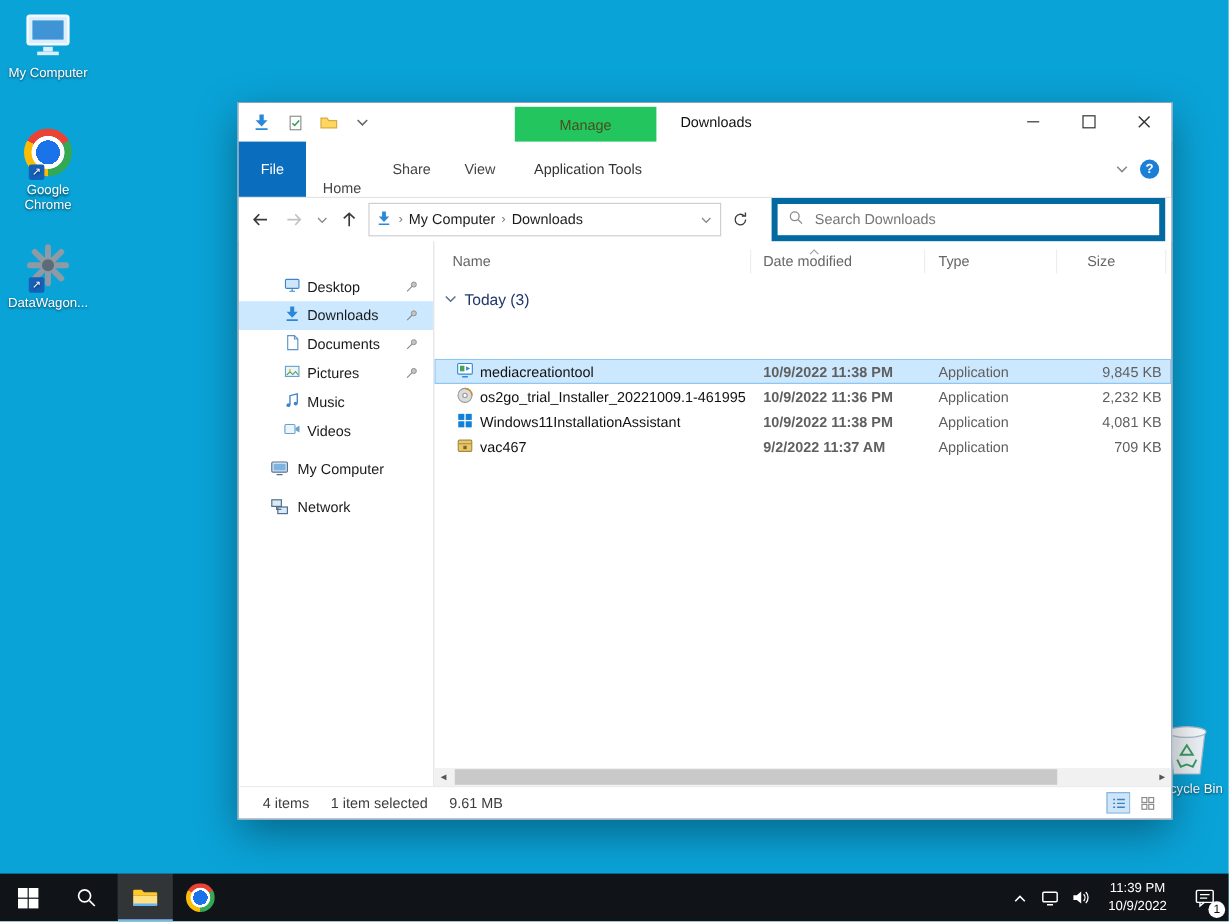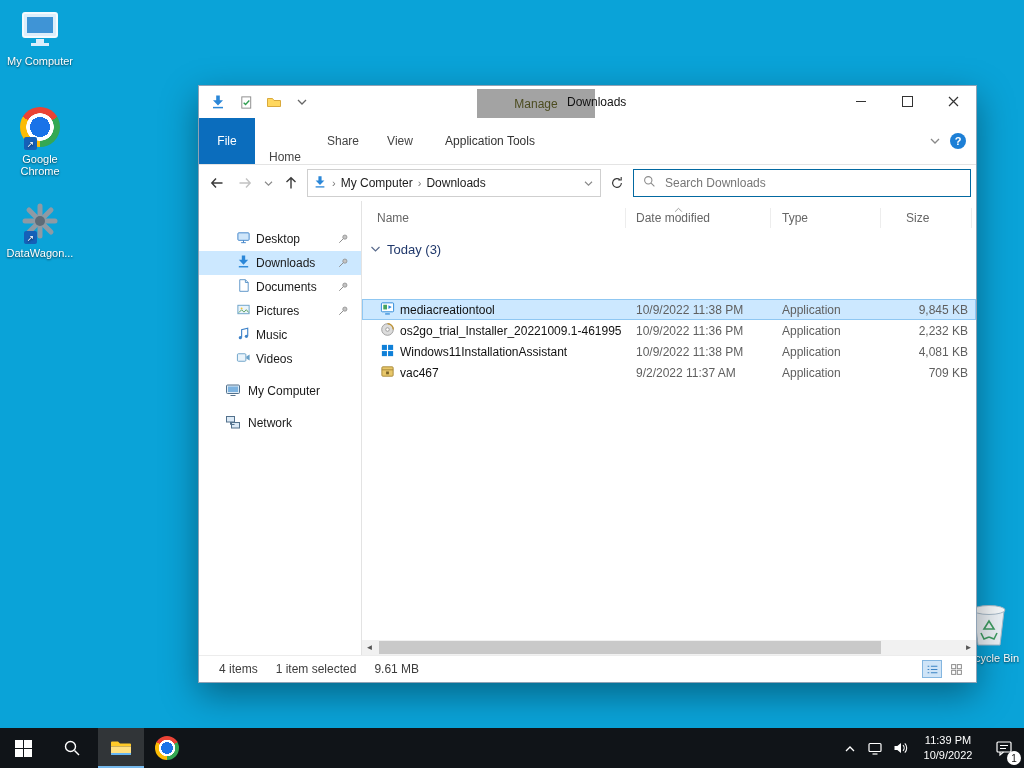--- a/index.html
+++ b/index.html
@@ -25,22 +25,22 @@
   #recycle-label{position:absolute;left:928px;top:652px;width:124px;z-index:1;color:#fff;font-size:11px;
                  text-align:center;text-shadow:0 1px 2px rgba(0,0,0,.65);}
 
   
   .win{position:absolute;left:198px;top:85px;width:777px;height:596px;background:#fff;z-index:5;
        border:1px solid #8fa2b5;box-shadow:0 12px 34px rgba(0,0,0,.38);display:flex;flex-direction:column;font-size:12px;color:#1a1a1a;}
 
   .titlebar{flex:0 0 32px;position:relative;display:flex;align-items:center;background:#fff;}
   .qat{display:flex;align-items:center;gap:10px;padding-left:10px;}
   .qat .ic{display:flex;align-items:center;justify-content:center;width:18px;height:18px;}
-  .manage-tab{position:absolute;left:230px;top:3px;width:118px;height:29px;background:#a3a3a3;
-      color:#4c4c20;display:flex;align-items:center;justify-content:center;font-size:12px;margin-left:48px;}
+  .manage-tab{position:absolute;left:230px;top:3px;width:118px;height:29px;background:#22c55e;
+      color:#4c4c20;display:flex;align-items:center;justify-content:center;font-size:12px;}
   .win-title{position:absolute;left:368px;top:0;height:32px;display:flex;align-items:center;color:#111;}
   .controls{position:absolute;right:0;top:0;display:flex;}
   .ctrl{width:46px;height:31px;display:flex;align-items:center;justify-content:center;}
   .glyph-min{width:10px;height:1px;background:#333;}
   .glyph-max{width:9px;height:9px;border:1px solid #333;}
 
   .tabrow{flex:0 0 25px;display:flex;align-items:stretch;border-bottom:1px solid #e4e4e4;position:relative;}
   .tab{display:flex;align-items:center;justify-content:center;color:#444;}
   .tab-file{width:56px;background:#0b6dbd;color:#fff;}
   .tab-home{width:60px;margin-top:32px;} .tab-share{width:56px;} .tab-view{width:58px;}
@@ -49,21 +49,21 @@
   .help-ball{width:16px;height:16px;border-radius:50%;background:#1c7fd6;color:#fff;font-size:11px;font-weight:bold;
       display:flex;align-items:center;justify-content:center;}
 
   .addressrow{flex:0 0 36px;display:flex;align-items:center;padding:0 5px 0 6px;gap:4px;background:#fff;}
   .navbtn{width:24px;height:24px;display:flex;align-items:center;justify-content:center;}
   .navbtn.small{width:14px;}
   .crumbbox{width:282px;height:26px;border:1px solid #cfcfcf;display:flex;align-items:center;gap:5px;padding:0 5px;background:#fff;}
   .crumb-sep{color:#777;font-size:11px;}
   .crumb{color:#1b1b1b;}
   .crumb-dd{margin-left:auto;display:flex;align-items:center;padding-right:2px;}
-  .searchbox{flex:1;height:26px;border:1px solid #0369a1;display:flex;align-items:center;gap:7px;padding:0 9px;background:#fff;}
+  .searchbox{flex:1;height:26px;margin-left:10px;border:5px solid #0369a1;display:flex;align-items:center;gap:7px;padding:0 9px;background:#fff;}
   .searchbox input{border:none;outline:none;flex:1;font-size:12px;background:transparent;
       font-family:"Liberation Sans","DejaVu Sans",sans-serif;color:#555;}
   .searchbox input::placeholder{color:#767676;opacity:1;}
 
   .bodyrow{flex:1;display:flex;min-height:0;}
 
   
   .sidebar{flex:0 0 162px;border-right:1px solid #e3e3e3;padding-top:26px;overflow:hidden;}
   .srow{height:24px;display:flex;align-items:center;gap:5px;}
   .srow .lbl{white-space:nowrap;}
@@ -84,21 +84,21 @@
   .hc-size{width:91px;padding-left:25px;box-sizing:border-box;}
   .sortmark{position:absolute;top:-6px;left:48px;}
 
   .filelist{flex:1;padding-top:2px;overflow:hidden;}
   .group{height:26px;display:flex;align-items:center;gap:6px;padding-left:8px;color:#20386b;font-size:13px;}
   .frow{height:21px;display:flex;align-items:center;}
   .frow.selected{background:#cce8ff;box-shadow:inset 0 0 0 1px #8fc7f2;margin-top:37px;}
   .fc{box-sizing:border-box;display:flex;align-items:center;height:100%;}
   .fc-name{width:264px;padding-left:18px;gap:5px;color:#111;}
   .fc-name .nm{white-space:nowrap;overflow:hidden;}
-  .fc-date{width:145px;padding-left:10px;color:#5f5f5f;}
+  .fc-date{width:145px;padding-left:10px;color:#5f5f5f;font-weight:bold;}
   .fc-type{width:110px;padding-left:11px;color:#5f5f5f;}
   .fc-size{width:91px;padding-right:4px;color:#5f5f5f;justify-content:flex-end;}
 
   .hscroll{flex:0 0 15px;background:#f1f1f1;display:flex;align-items:stretch;}
   .sarrow{width:15px;display:flex;align-items:center;justify-content:center;color:#555;font-size:8px;}
   .strack{flex:1;position:relative;}
   .sthumb{position:absolute;left:2px;top:1px;bottom:1px;width:86%;background:#c9c9c9;}
 
   .statusbar{flex:0 0 26px;border-top:1px solid #ececec;display:flex;align-items:center;gap:18px;
              padding:0 10px 0 20px;color:#3c3c3c;}

